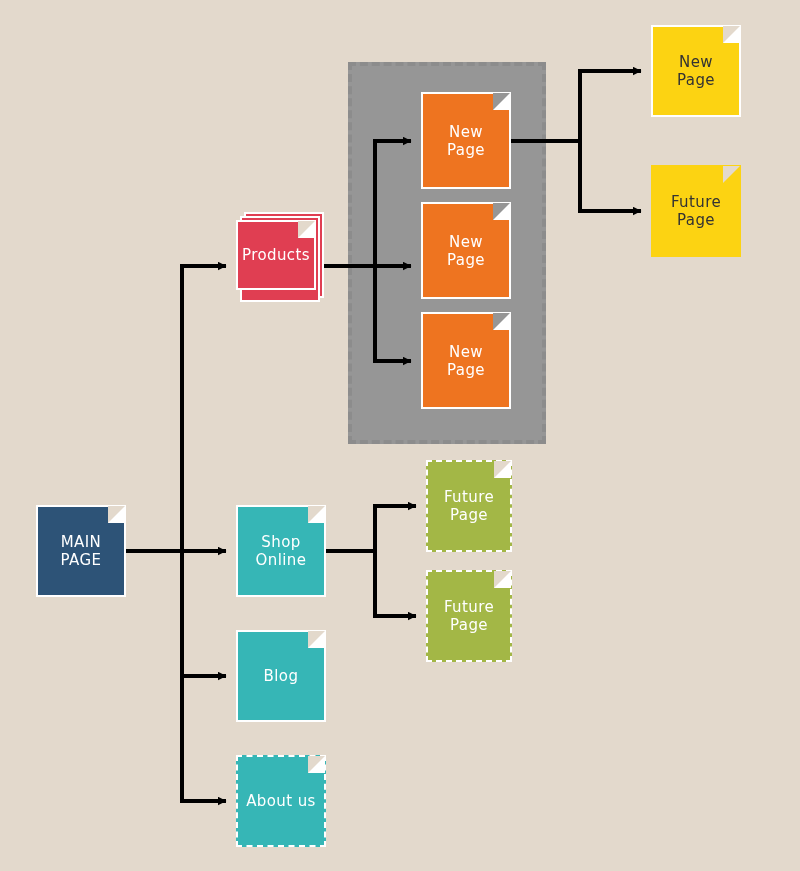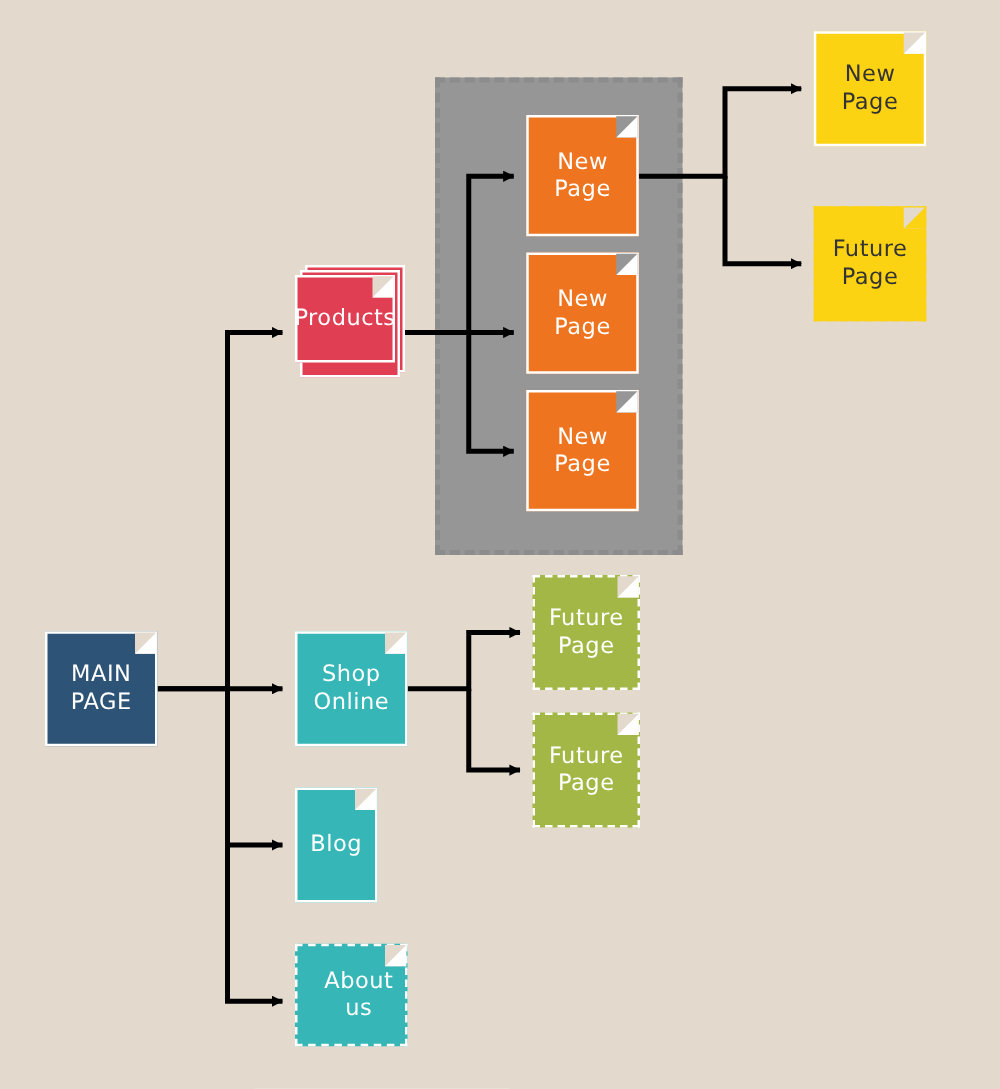--- a/index.html
+++ b/index.html
@@ -40,21 +40,21 @@
 
   
   .node {
     position: absolute;
     box-sizing: border-box;
     display: flex;
     align-items: center;
     justify-content: center;
     text-align: center;
     color: #ffffff;
-    font-size: 18px;
+    font-size: 15px;
     letter-spacing: 0.4px;
     line-height: 1.2;
     padding: 4px 6px;
   }
   .node .label {
     position: relative;
     z-index: 3;
     pointer-events: none;
   }
   
@@ -163,26 +163,26 @@
       <div class="node dashed-self" style="left: 651px; top: 165px; width: 90px; height: 92px; background: rgb(252, 211, 18); color: rgb(51, 51, 51); border-color: rgb(252, 211, 18);">
         <div class="fold-cut" style="background: rgb(227, 217, 204);"></div>
         <div class="fold-flap" style="border-bottom-color: rgb(252, 211, 18);"></div>
         <span class="label">Future Page</span>
       </div>
       <div class="node solid" style="left: 236px; top: 505px; width: 90px; height: 92px; background: rgb(54, 182, 182); color: rgb(255, 255, 255); text-align: center;">
         <div class="fold-cut" style="background: rgb(227, 217, 204);"></div>
         <div class="fold-flap" style="border-bottom-color: rgb(255, 255, 255);"></div>
         <span class="label">Shop Online</span>
       </div>
-      <div class="node solid" style="left: 236px; top: 630px; width: 66px; height: 92px; background: rgb(54, 182, 182); color: rgb(255, 255, 255);">
+      <div class="node solid" style="left: 236px; top: 630px; width: 90px; height: 92px; background: rgb(54, 182, 182); color: rgb(255, 255, 255);">
         <div class="fold-cut" style="background: rgb(227, 217, 204);"></div>
         <div class="fold-flap" style="border-bottom-color: rgb(255, 255, 255);"></div>
         <span class="label">Blog</span>
       </div>
-      <div class="node dashed-w" style="left: 236px; top: 755px; width: 90px; height: 82px; background: rgb(54, 182, 182); color: rgb(255, 255, 255); padding-left: 18px;">
+      <div class="node dashed-w" style="left: 236px; top: 755px; width: 90px; height: 92px; background: rgb(54, 182, 182); color: rgb(255, 255, 255);">
         <div class="fold-cut" style="background: rgb(227, 217, 204);"></div>
         <div class="fold-flap" style="border-bottom-color: rgb(255, 255, 255);"></div>
         <span class="label">About us</span>
       </div>
       <div class="node dashed-w" style="left: 426px; top: 460px; width: 86px; height: 92px; background: rgb(163, 183, 70); color: rgb(255, 255, 255);">
         <div class="fold-cut" style="background: rgb(227, 217, 204);"></div>
         <div class="fold-flap" style="border-bottom-color: rgb(255, 255, 255);"></div>
         <span class="label">Future Page</span>
       </div>
       <div class="node dashed-w" style="left: 426px; top: 570px; width: 86px; height: 92px; background: rgb(163, 183, 70); color: rgb(255, 255, 255);">

